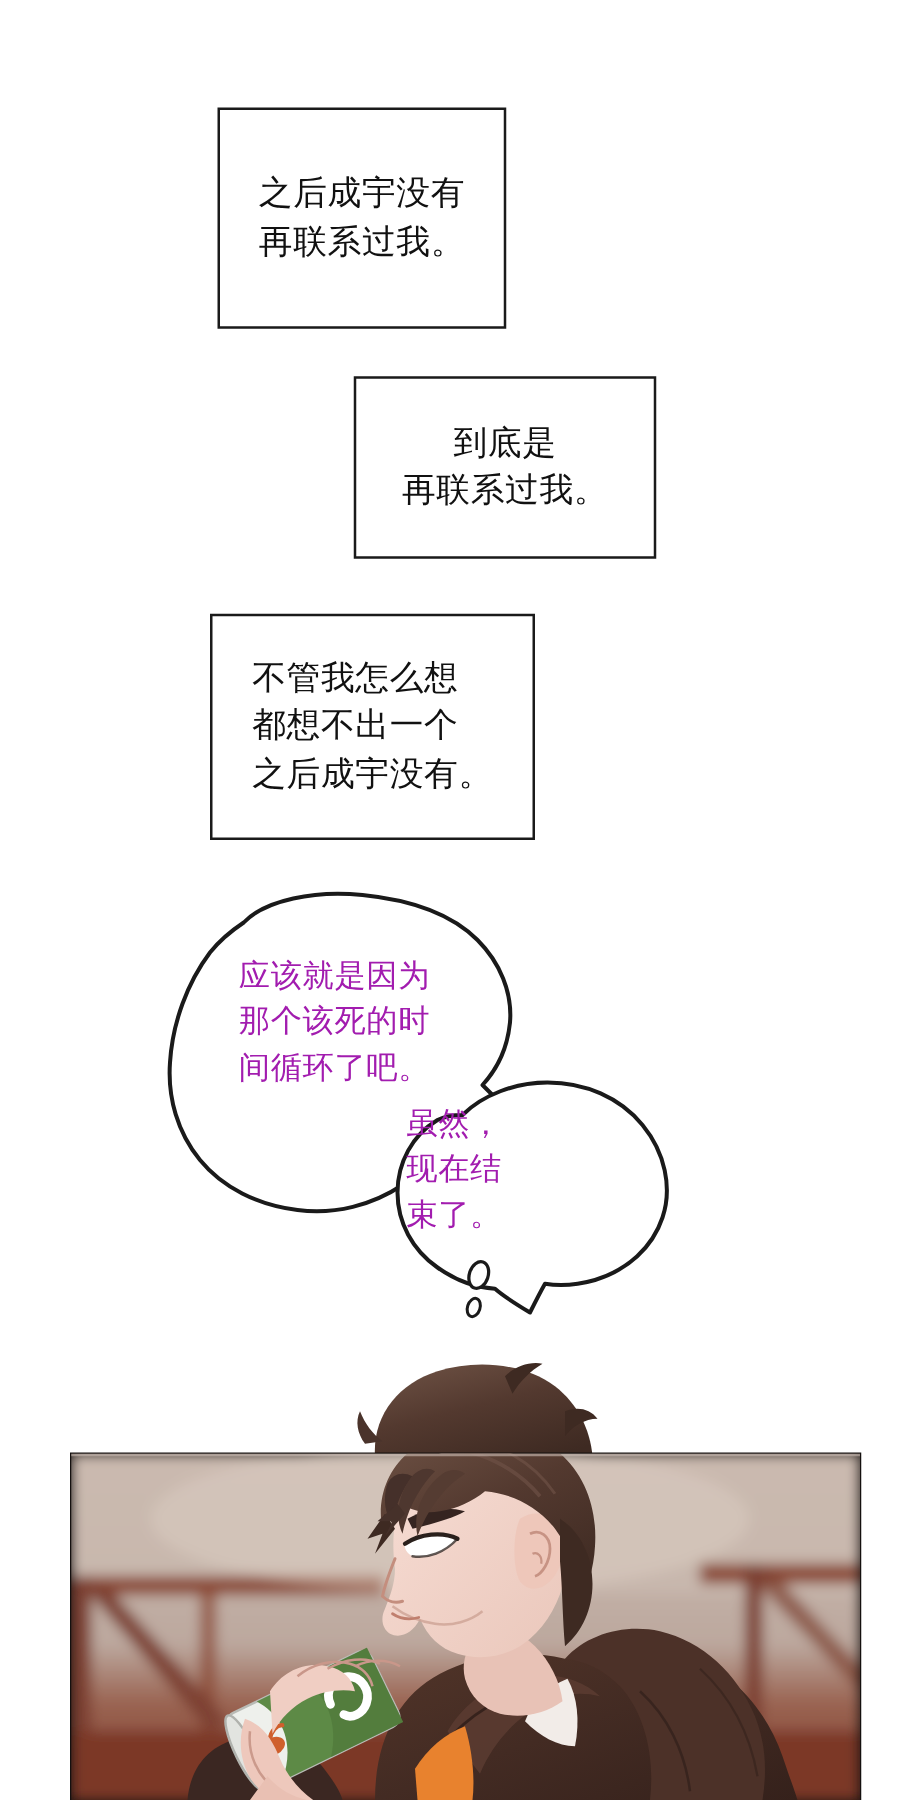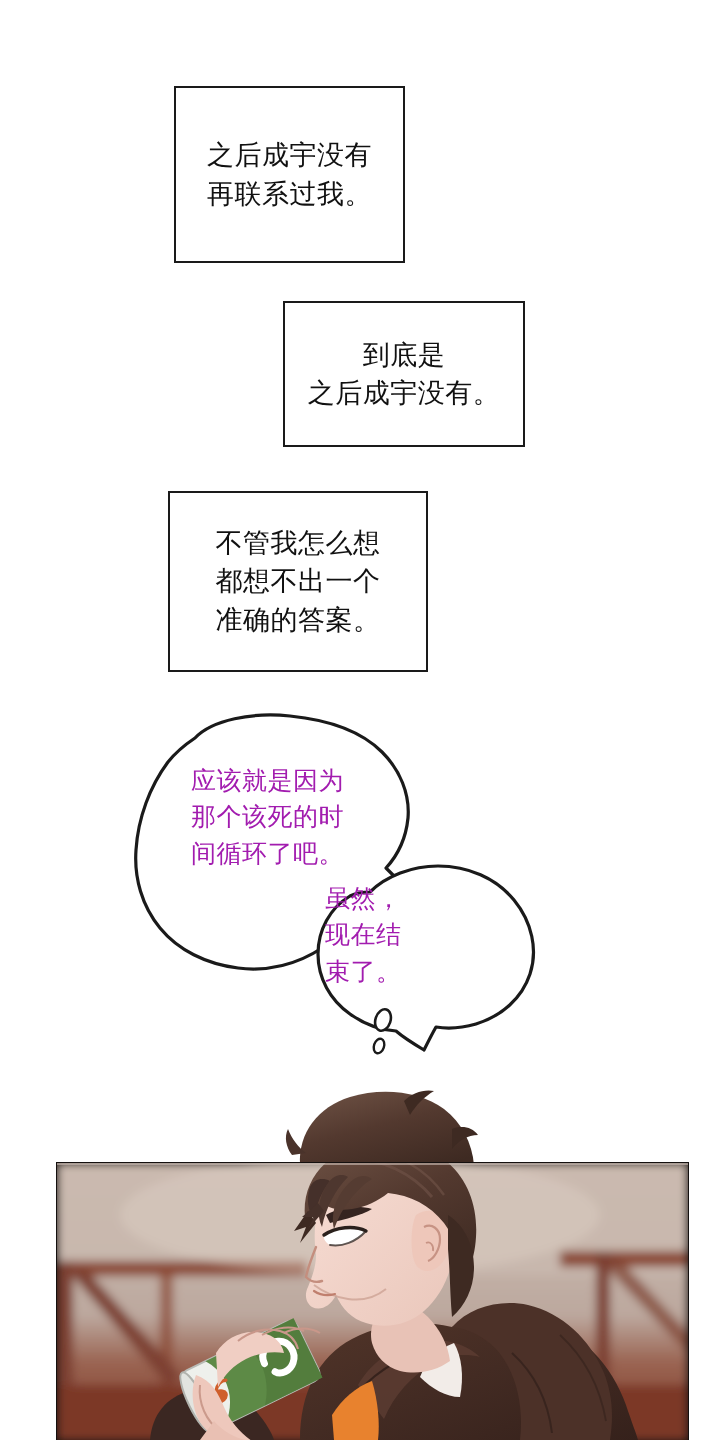--- a/index.html
+++ b/index.html
@@ -99,27 +99,27 @@
 
 <div class="page">
 
   <div class="caption-box" id="cap1">
     <div class="caption-text">之后成宇没有
 再联系过我。</div>
   </div>
 
   <div class="caption-box" id="cap2">
     <div class="caption-text">到底是
-之后成宇没有。</div>
+再联系过我。</div>
   </div>
 
   <div class="caption-box" id="cap3">
     <div class="caption-text">不管我怎么想
 都想不出一个
-准确的答案。</div>
+之后成宇没有。</div>
   </div>
 
   <div class="bubble-layer">
     <svg viewBox="0 0 720 400" xmlns="http://www.w3.org/2000/svg">
 
       <path d="M 195 38
                C 212 20, 252 12, 290 16
                C 330 20, 362 32, 382 52
                C 400 70, 410 94, 408 118
                C 406 138, 398 155, 386 168

